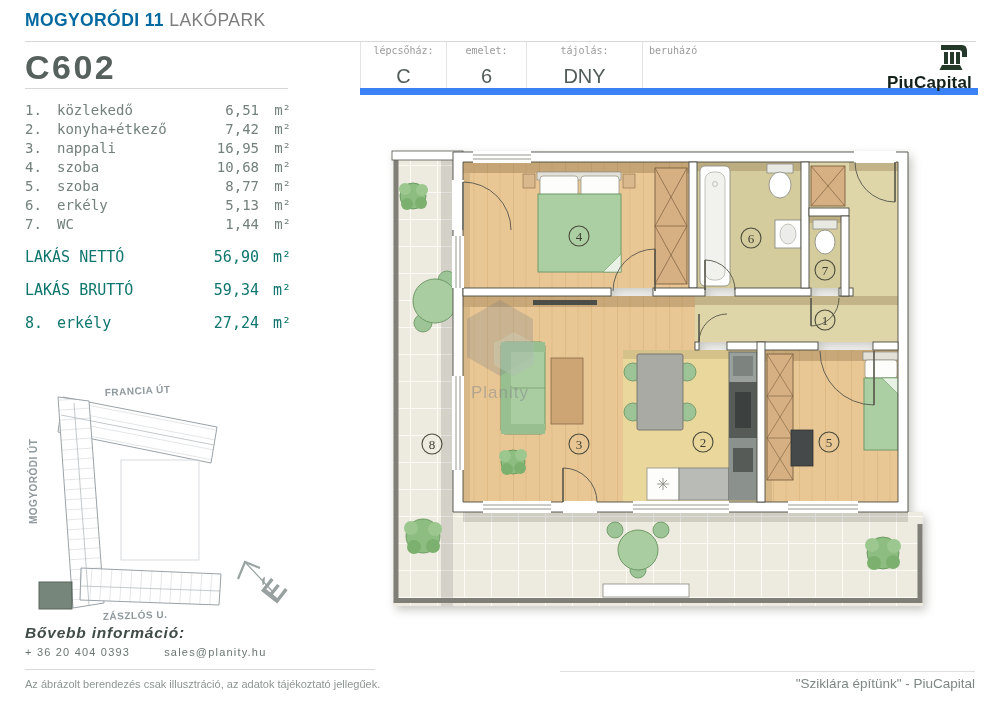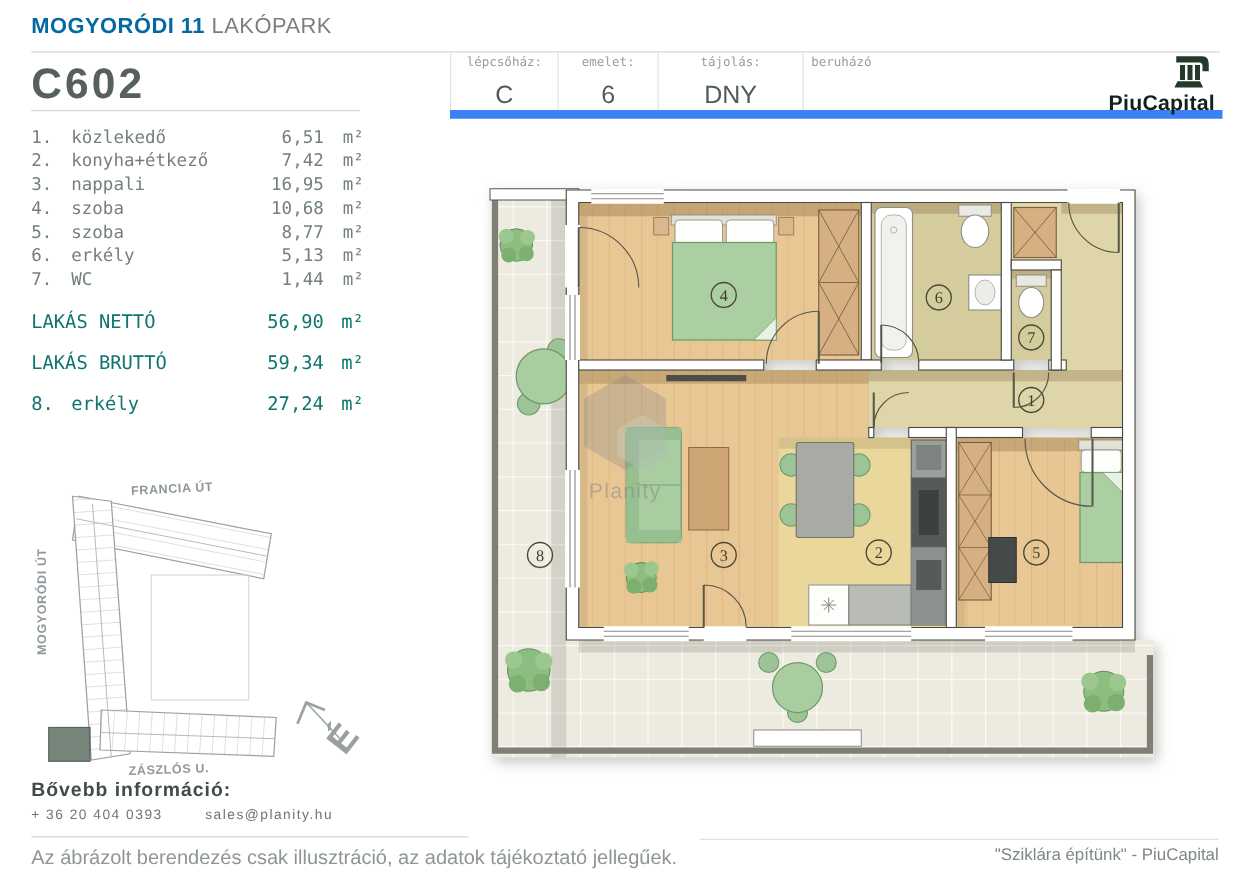--- a/index.html
+++ b/index.html
@@ -32,26 +32,26 @@
   .rooms{position:absolute;left:25px;top:101px;width:266px;
          font-family:"DejaVu Sans Mono",monospace;font-size:14px;color:#73807b;}
   .rrow{display:flex;height:19px;line-height:19px;}
   .rnum{width:32px;}
   .rname{flex:1;white-space:nowrap;}
   .rarea{text-align:right;}
   .runit{width:32px;text-align:right;}
   .rtotal{margin-top:14px;font-size:15px;color:#0f766e;}
 
   
-  .info-h{position:absolute;left:25px;top:624px;font-size:15.5px;font-weight:bold;letter-spacing:.8px;color:#414b47;}
+  .info-h{position:absolute;left:25px;top:624px;font-size:15.5px;font-weight:bold;letter-spacing:.8px;color:#414b47;font-style:italic;}
   .info-line{position:absolute;left:25px;top:646px;font-size:11px;letter-spacing:1.2px;color:#6b7672;}
   .info-line .ph{margin-right:34px;}
   .hr3{position:absolute;left:25px;top:669px;width:350px;border-top:1px solid #d8d8d8;}
   .hr4{position:absolute;left:560px;right:25px;top:671px;border-top:1px solid #e0e0e0;}
-  .disclaimer{position:absolute;left:25px;top:678px;font-size:16px;color:#8e9692;}
+  .disclaimer{position:absolute;left:25px;top:678px;font-size:11px;color:#8e9692;}
   .slogan{position:absolute;right:25px;top:676px;font-size:13.5px;color:#7e8885;}
 
   
   .sitemap{position:absolute;left:25px;top:372px;width:270px;height:252px;}
   .plan{position:absolute;left:383px;top:138px;width:552px;height:484px;
         filter:drop-shadow(3px 4px 5px rgba(70,70,55,.30));}
   svg text{font-family:"Liberation Sans",sans-serif;}
   .plan text.roomnum{font-family:"Liberation Serif",serif;}
 </style>
 </head>

